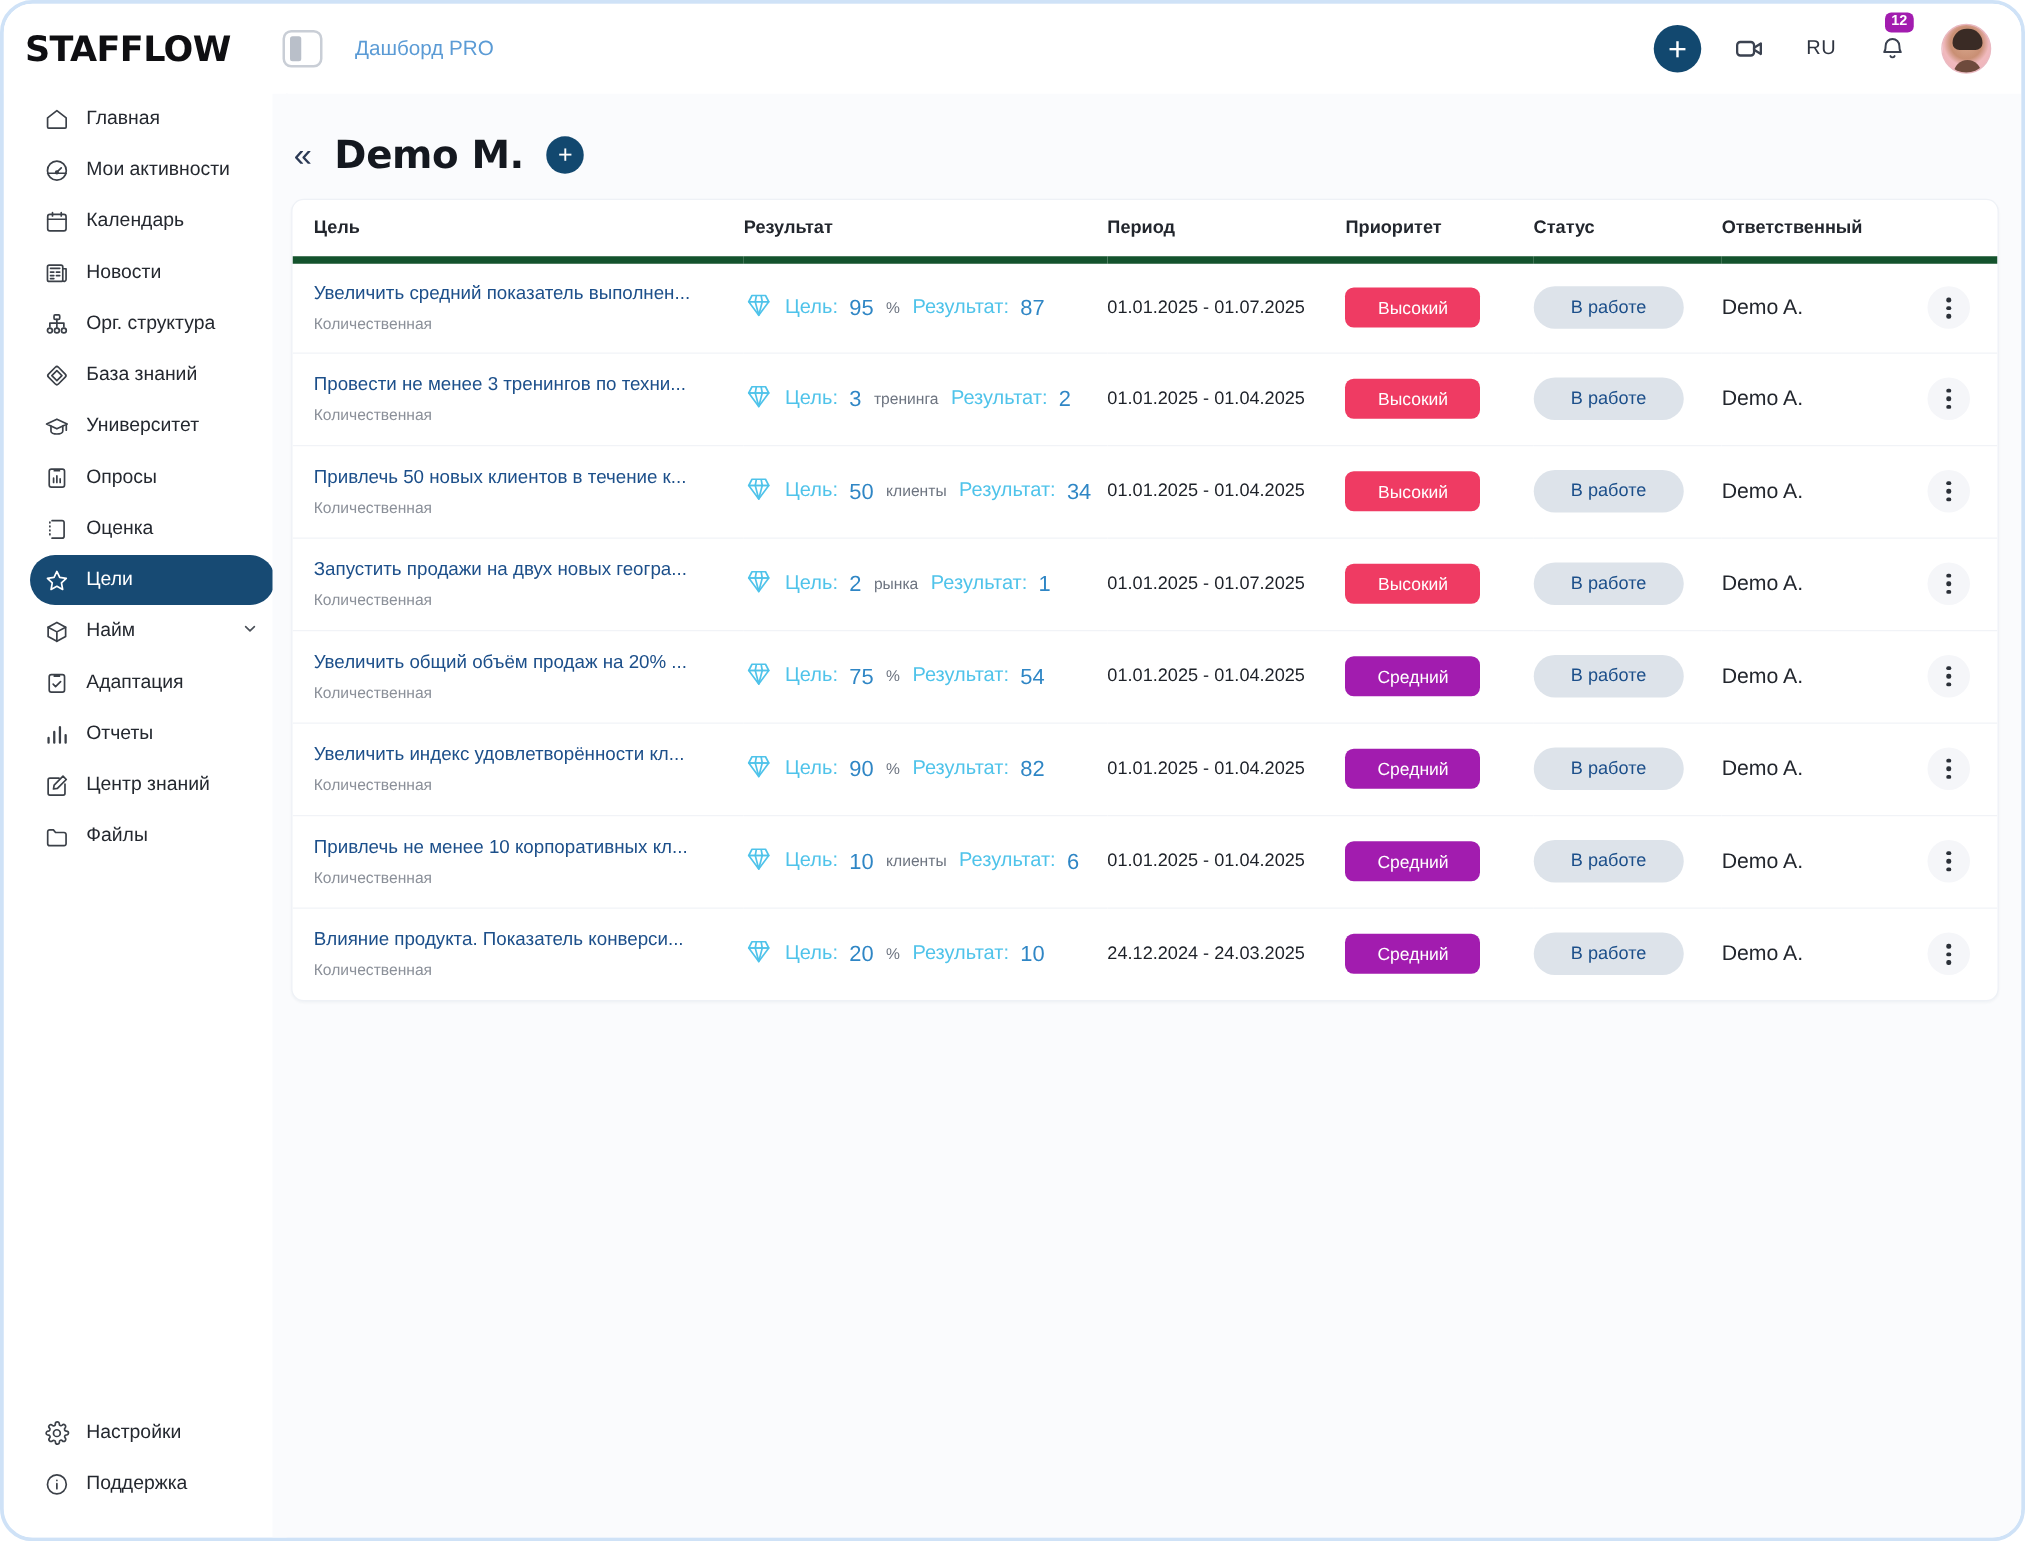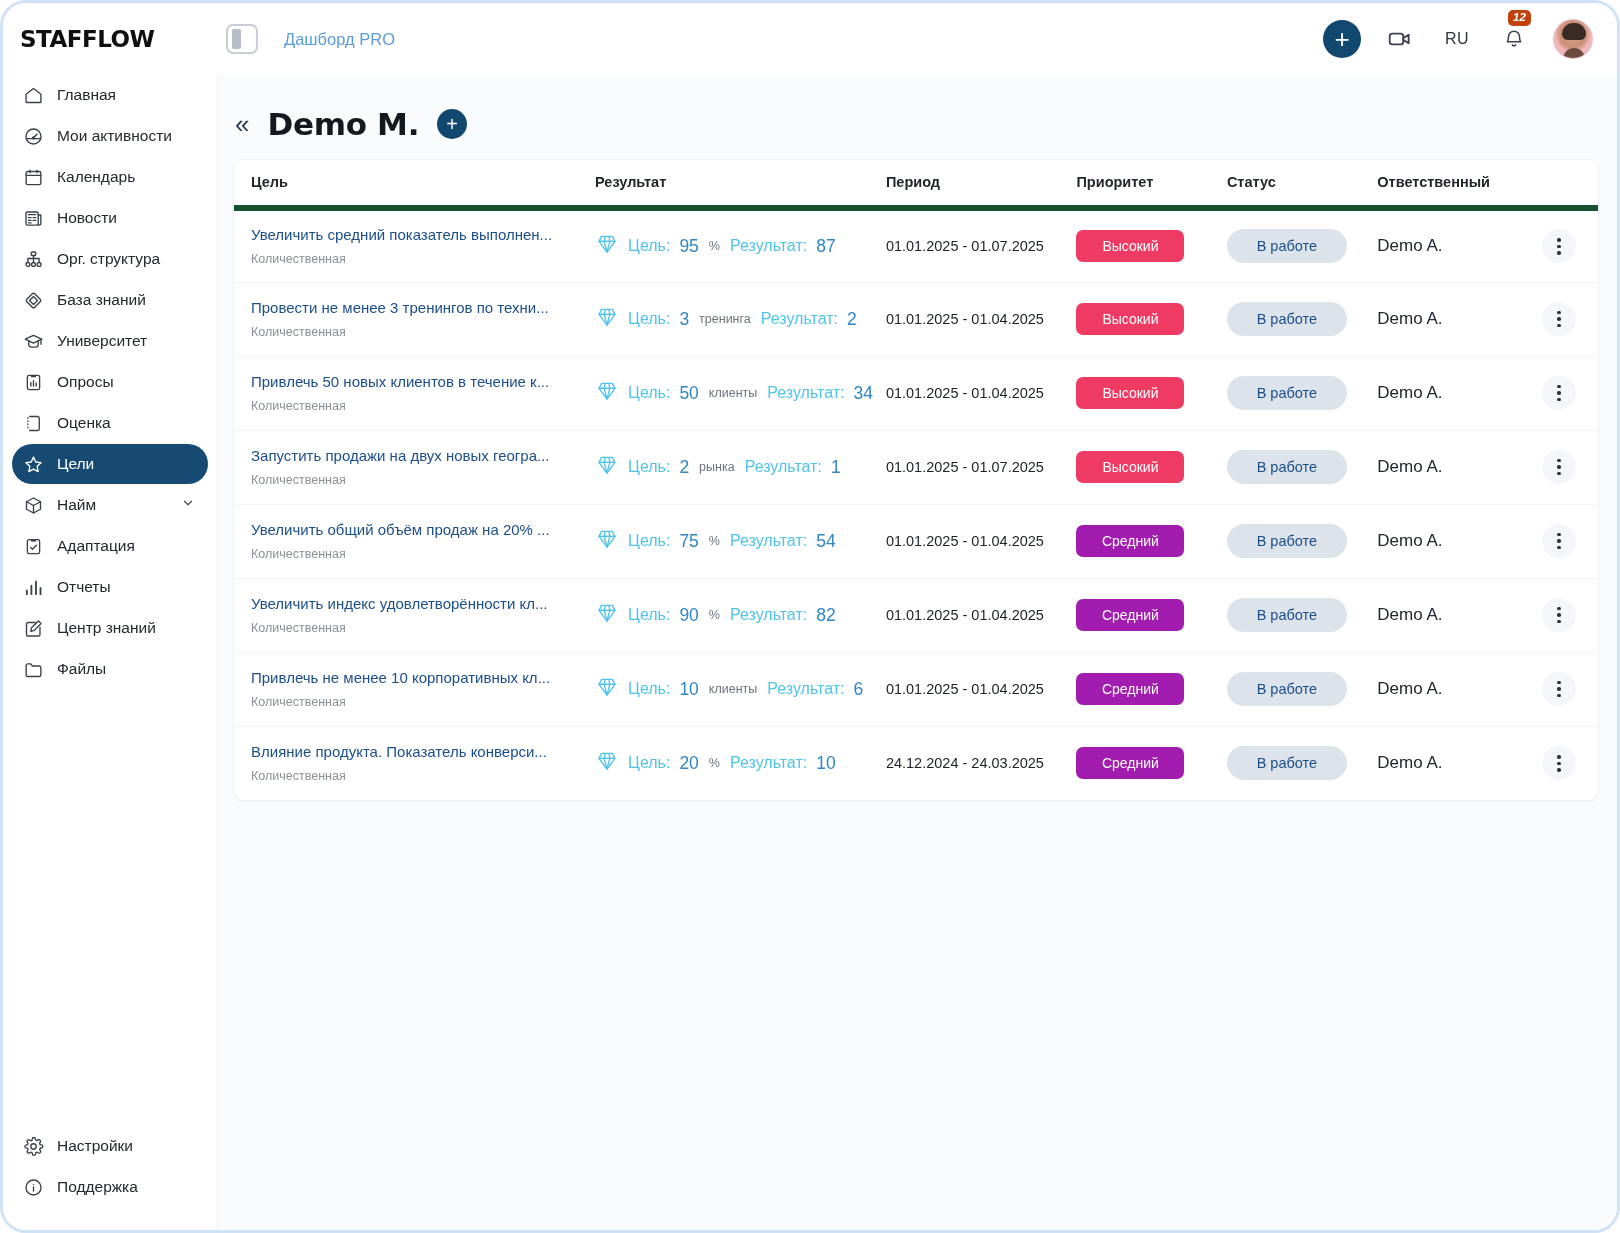--- a/index.html
+++ b/index.html
@@ -19,21 +19,21 @@
   }
 
   
   .topbar {
     position: absolute; top: 0; left: 0; right: 0; height: 72px;
     background: #ffffff;
     display: flex; align-items: center;
   }
   .brand {
     width: 215px; flex: 0 0 215px;
-    font-size: 23px; font-weight: 700; letter-spacing: -0.5px;
+    font-size: 28px; font-weight: 700; letter-spacing: -0.5px;
     color: #0f0f12; padding-left: 17px;
     font-family: "DejaVu Sans", sans-serif;
   }
   .panel-toggle {
     width: 32px; height: 30px; border: 2px solid #c9ced6; border-radius: 7px;
     display: flex; align-items: center; padding-left: 4px; margin-left: 8px;
     background: #fff;
   }
   .panel-toggle i { display:block; width: 9px; height: 20px; background: #b9bfc9; border-radius: 2px; }
   .crumb {
@@ -46,41 +46,41 @@
     width: 38px; height: 38px; border-radius: 50%;
     background: #12486f; color: #fff;
     display: flex; align-items: center; justify-content: center;
     font-size: 26px; line-height: 1; font-weight: 300;
   }
   .icon-btn { width: 34px; height: 34px; display:flex; align-items:center; justify-content:center; color:#3b4250; }
   .lang { font-size: 16px; color: #2e3440; letter-spacing: 0.4px; padding: 0 6px; }
   .bell-wrap { position: relative; }
   .badge {
     position: absolute; top: -12px; left: 11px;
-    background: #c2410c; color: #fff; font-size: 11.5px; font-weight: 700;
-    border-radius: 5px; padding: 1px 5px 2px; line-height: 1.15; font-style: italic;
+    background: #a21caf; color: #fff; font-size: 11.5px; font-weight: 700;
+    border-radius: 5px; padding: 1px 5px 2px; line-height: 1.15;
   }
   .avatar {
     width: 40px; height: 40px; border-radius: 50%;
     background: radial-gradient(circle at 50% 38%, #d9a88d 0%, #c98f74 42%, #f0b9bd 60%, #efb3bb 100%);
     position: relative; overflow: hidden;
     border: 1px solid #eab9c2;
   }
   .avatar::before {
     content:""; position:absolute; left:8px; top:3px; width:24px; height:17px;
     background:#3a2b25; border-radius: 12px 12px 6px 6px;
   }
   .avatar::after {
     content:""; position:absolute; left:9px; bottom:-7px; width:22px; height:17px;
     background:#6e4a3c; border-radius: 11px 11px 0 0;
   }
 
   
   .sidebar {
-    position: absolute; top: 72px; left: 0; width: 215px; bottom: 0;
+    position: absolute; top: 72px; left: 12px; width: 215px; bottom: 0;
     background: #ffffff; border-right: 1px solid #e9eef5;
     display: flex; flex-direction: column;
   }
   .nav { padding: 0 9px; }
   .nav-item {
     display: flex; align-items: center; gap: 13px;
     height: 40px; padding: 0 10px; border-radius: 21px;
     color: #24282f; font-size: 15.5px; margin-bottom: 1px; position: relative;
   }
   .nav-item .ico { width: 22px; height: 22px; flex: 0 0 22px; display:flex; align-items:center; justify-content:center; color:#3b4048; }

